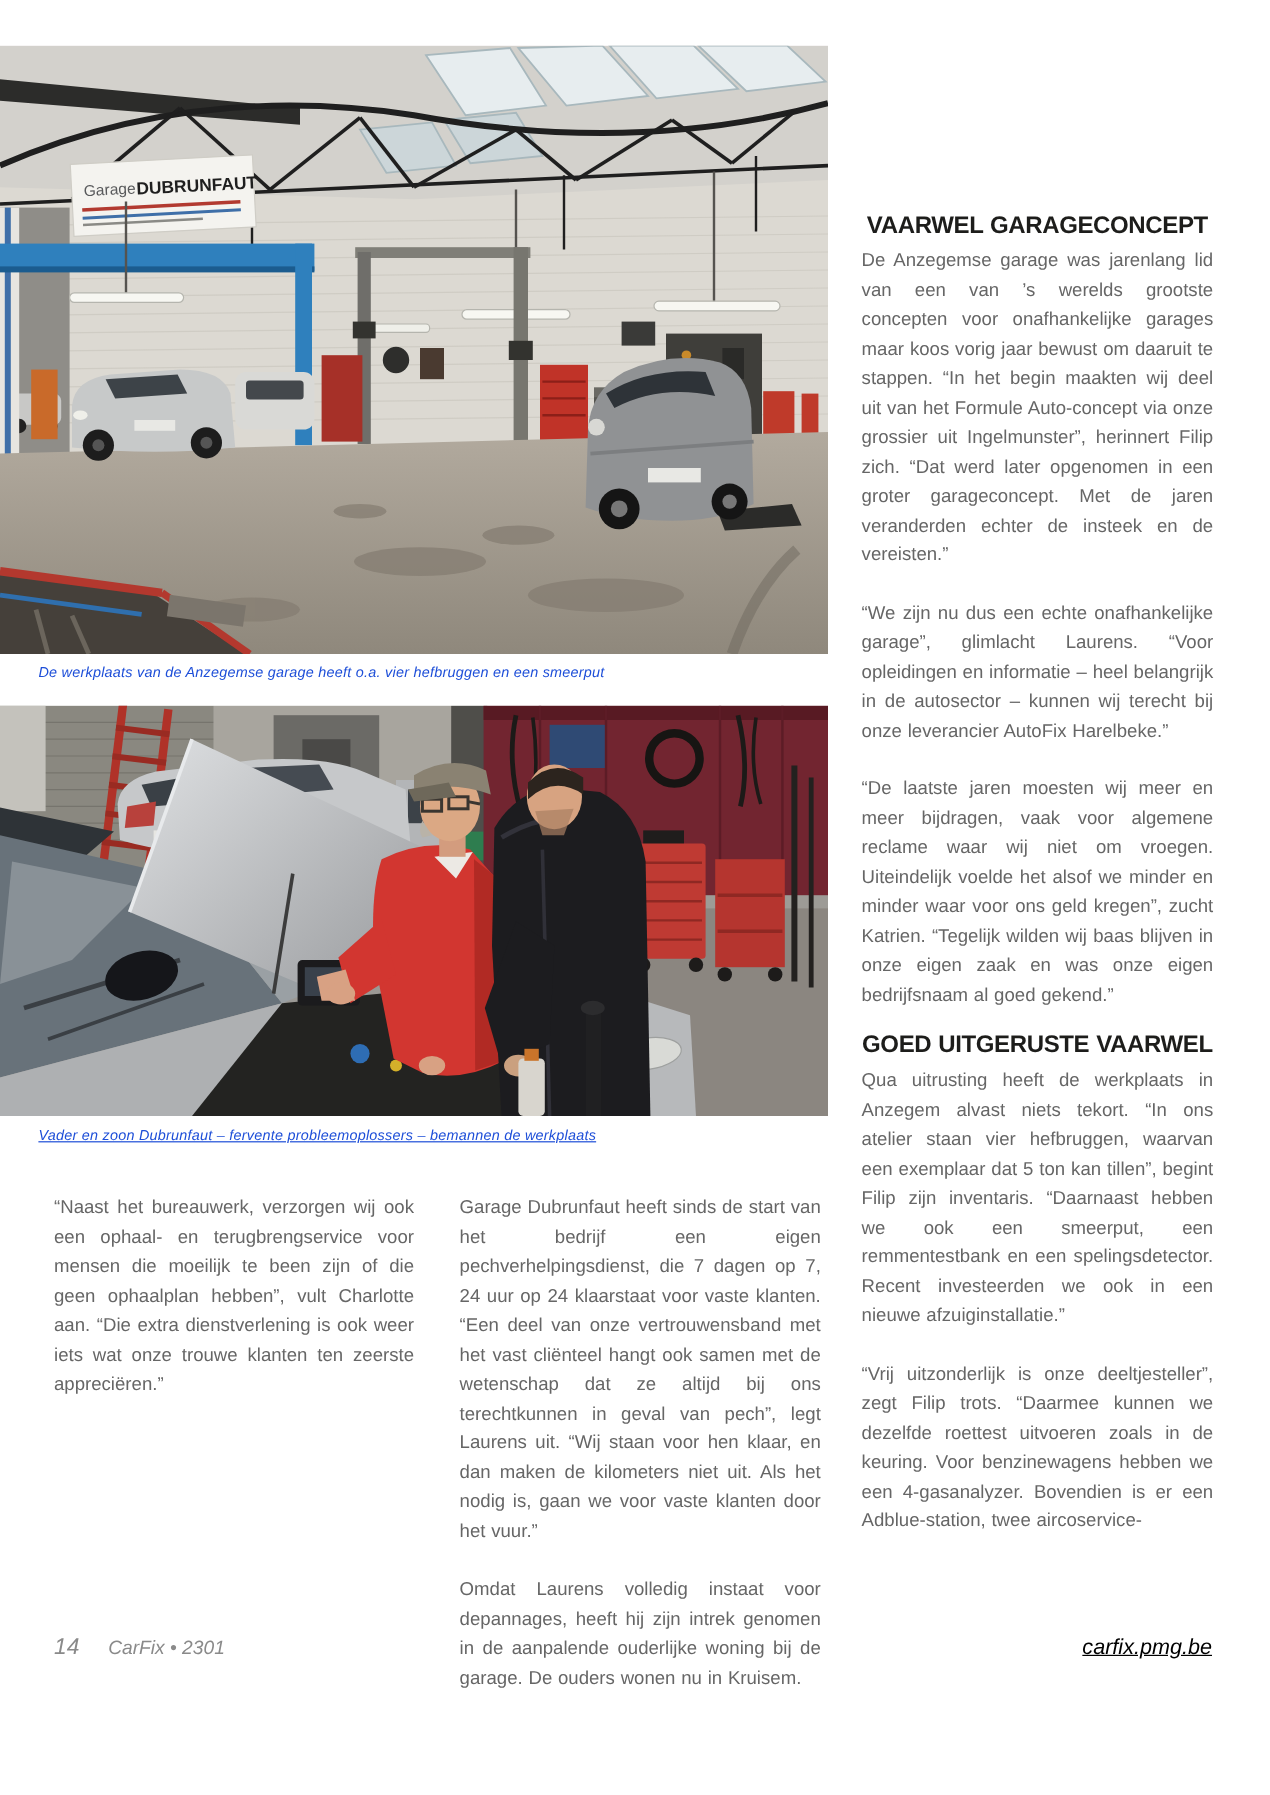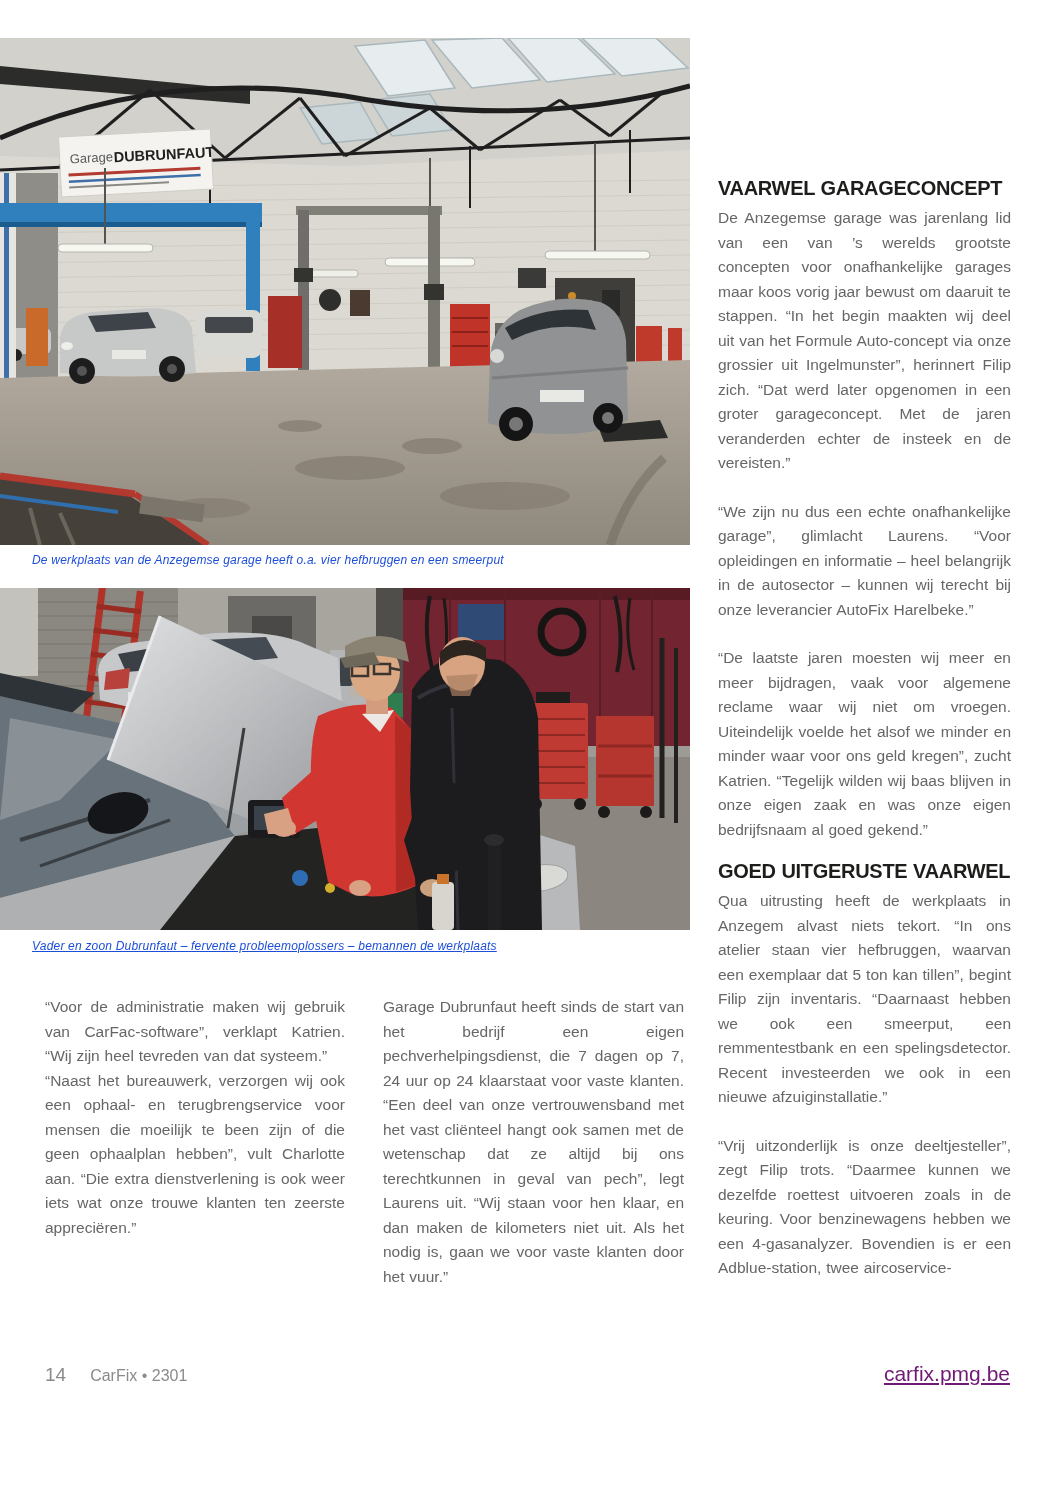--- a/index.html
+++ b/index.html
@@ -19,34 +19,34 @@
   .caption-mid{top:937px;text-decoration:underline;}
   .col{
     position:absolute;text-align:justify;color:#666666;
     font-size:15.5px;line-height:24.5px;font-weight:400;word-spacing:.5px;
   }
   .col p{margin:0;}
   .col p + p{margin-top:24px;}
   .col p.nogap{margin-top:0;}
   .col h2{
     font-size:20px;line-height:25px;font-weight:700;color:#1d1d1b;
-    letter-spacing:-.3px;margin:0 0 5px 0;text-align:left;
+    letter-spacing:-.3px;margin:0 0 5px 0;text-align:center;
   }
   .col h2.h2-later{margin-top:17px;}
   .col-left{left:45px;top:995px;width:300px;}
   .col-mid{left:383px;top:995px;width:301px;}
   .col-right{left:718px;top:176px;width:293px;}
   .page-footer{
     position:absolute;left:45px;top:1362px;width:965px;height:30px;
-    display:flex;align-items:baseline;
+    display:flex;align-items:baseline;font-style:italic;
   }
   .pgnum{font-size:19px;color:#8a8a8a;}
   .issue{font-size:16px;color:#8a8a8a;margin-left:24px;text-align:center;}
   .site{
-    margin-left:auto;font-size:21px;color:#701a75;font-weight:500;
+    margin-left:auto;font-size:18px;color:#000000;font-weight:500;
     text-decoration:underline;cursor:pointer;
   }
 </style>
 </head>
 <body>
 
 <figure class="photo photo-top">
   <svg viewBox="0 0 690 507" xmlns="http://www.w3.org/2000/svg">
     <defs>
       <linearGradient id="fl1" x1="0" y1="0" x2="0" y2="1">
@@ -378,26 +378,26 @@
 
     <g>
       <rect x="432" y="294" width="22" height="48" rx="4" fill="#d8d5ce"></rect>
       <rect x="437" y="286" width="12" height="10" fill="#c9742a"></rect>
     </g>
   </svg>
 </figure>
 <div class="caption caption-mid">Vader en zoon Dubrunfaut – fervente probleemoplossers – bemannen de werkplaats</div>
 
 <div class="col col-left">
-  <p>“Voor de administratie maken wij gebruik van CarFac-software”, verklapt Katrien. “Wij zijn heel tevreden van dat systeem.”</p>
   <p class="nogap">“Naast het bureauwerk, verzorgen wij ook een ophaal- en terugbrengservice voor mensen die moeilijk te been zijn of die geen ophaalplan hebben”, vult Charlotte aan. “Die extra dienstverlening is ook weer iets wat onze trouwe klanten ten zeerste appreciëren.”</p>
 </div>
 
 <div class="col col-mid">
   <p>Garage Dubrunfaut heeft sinds de start van het bedrijf een eigen pechverhelpingsdienst, die 7 dagen op 7, 24 uur op 24 klaarstaat voor vaste klanten. “Een deel van onze vertrouwensband met het vast cliënteel hangt ook samen met de wetenschap dat ze altijd bij ons terechtkunnen in geval van pech”, legt Laurens uit. “Wij staan voor hen klaar, en dan maken de kilometers niet uit. Als het nodig is, gaan we voor vaste klanten door het vuur.”</p>
+  <p>Omdat Laurens volledig instaat voor depannages, heeft hij zijn intrek genomen in de aanpalende ouderlijke woning bij de garage. De ouders wonen nu in Kruisem.</p>
 </div>
 
 <div class="col col-right">
   <h2>VAARWEL GARAGECONCEPT</h2>
   <p>De Anzegemse garage was jarenlang lid van een van ’s werelds grootste concepten voor onafhankelijke garages maar koos vorig jaar bewust om daaruit te stappen. “In het begin maakten wij deel uit van het Formule Auto-concept via onze grossier uit Ingelmunster”, herinnert Filip zich. “Dat werd later opgenomen in een groter garageconcept. Met de jaren veranderden echter de insteek en de vereisten.”</p>
   <p>“We zijn nu dus een echte onafhankelijke garage”, glimlacht Laurens. “Voor opleidingen en informatie – heel belangrijk in de autosector – kunnen wij terecht bij onze leverancier AutoFix Harelbeke.”</p>
   <p>“De laatste jaren moesten wij meer en meer bijdragen, vaak voor algemene reclame waar wij niet om vroegen. Uiteindelijk voelde het alsof we minder en minder waar voor ons geld kregen”, zucht Katrien. “Tegelijk wilden wij baas blijven in onze eigen zaak en was onze eigen bedrijfsnaam al goed gekend.”</p>
   <h2 class="h2-later">GOED UITGERUSTE VAARWEL</h2>
   <p>Qua uitrusting heeft de werkplaats in Anzegem alvast niets tekort. “In ons atelier staan vier hefbruggen, waarvan een exemplaar dat 5 ton kan tillen”, begint Filip zijn inventaris. “Daarnaast hebben we ook een smeerput, een remmentestbank en een spelingsdetector. Recent investeerden we ook in een nieuwe afzuiginstallatie.”</p>
   <p>“Vrij uitzonderlijk is onze deeltjesteller”, zegt Filip trots. “Daarmee kunnen we dezelfde roettest uitvoeren zoals in de keuring. Voor benzinewagens hebben we een 4-gasanalyzer. Bovendien is er een Adblue-station, twee aircoservice-</p>

